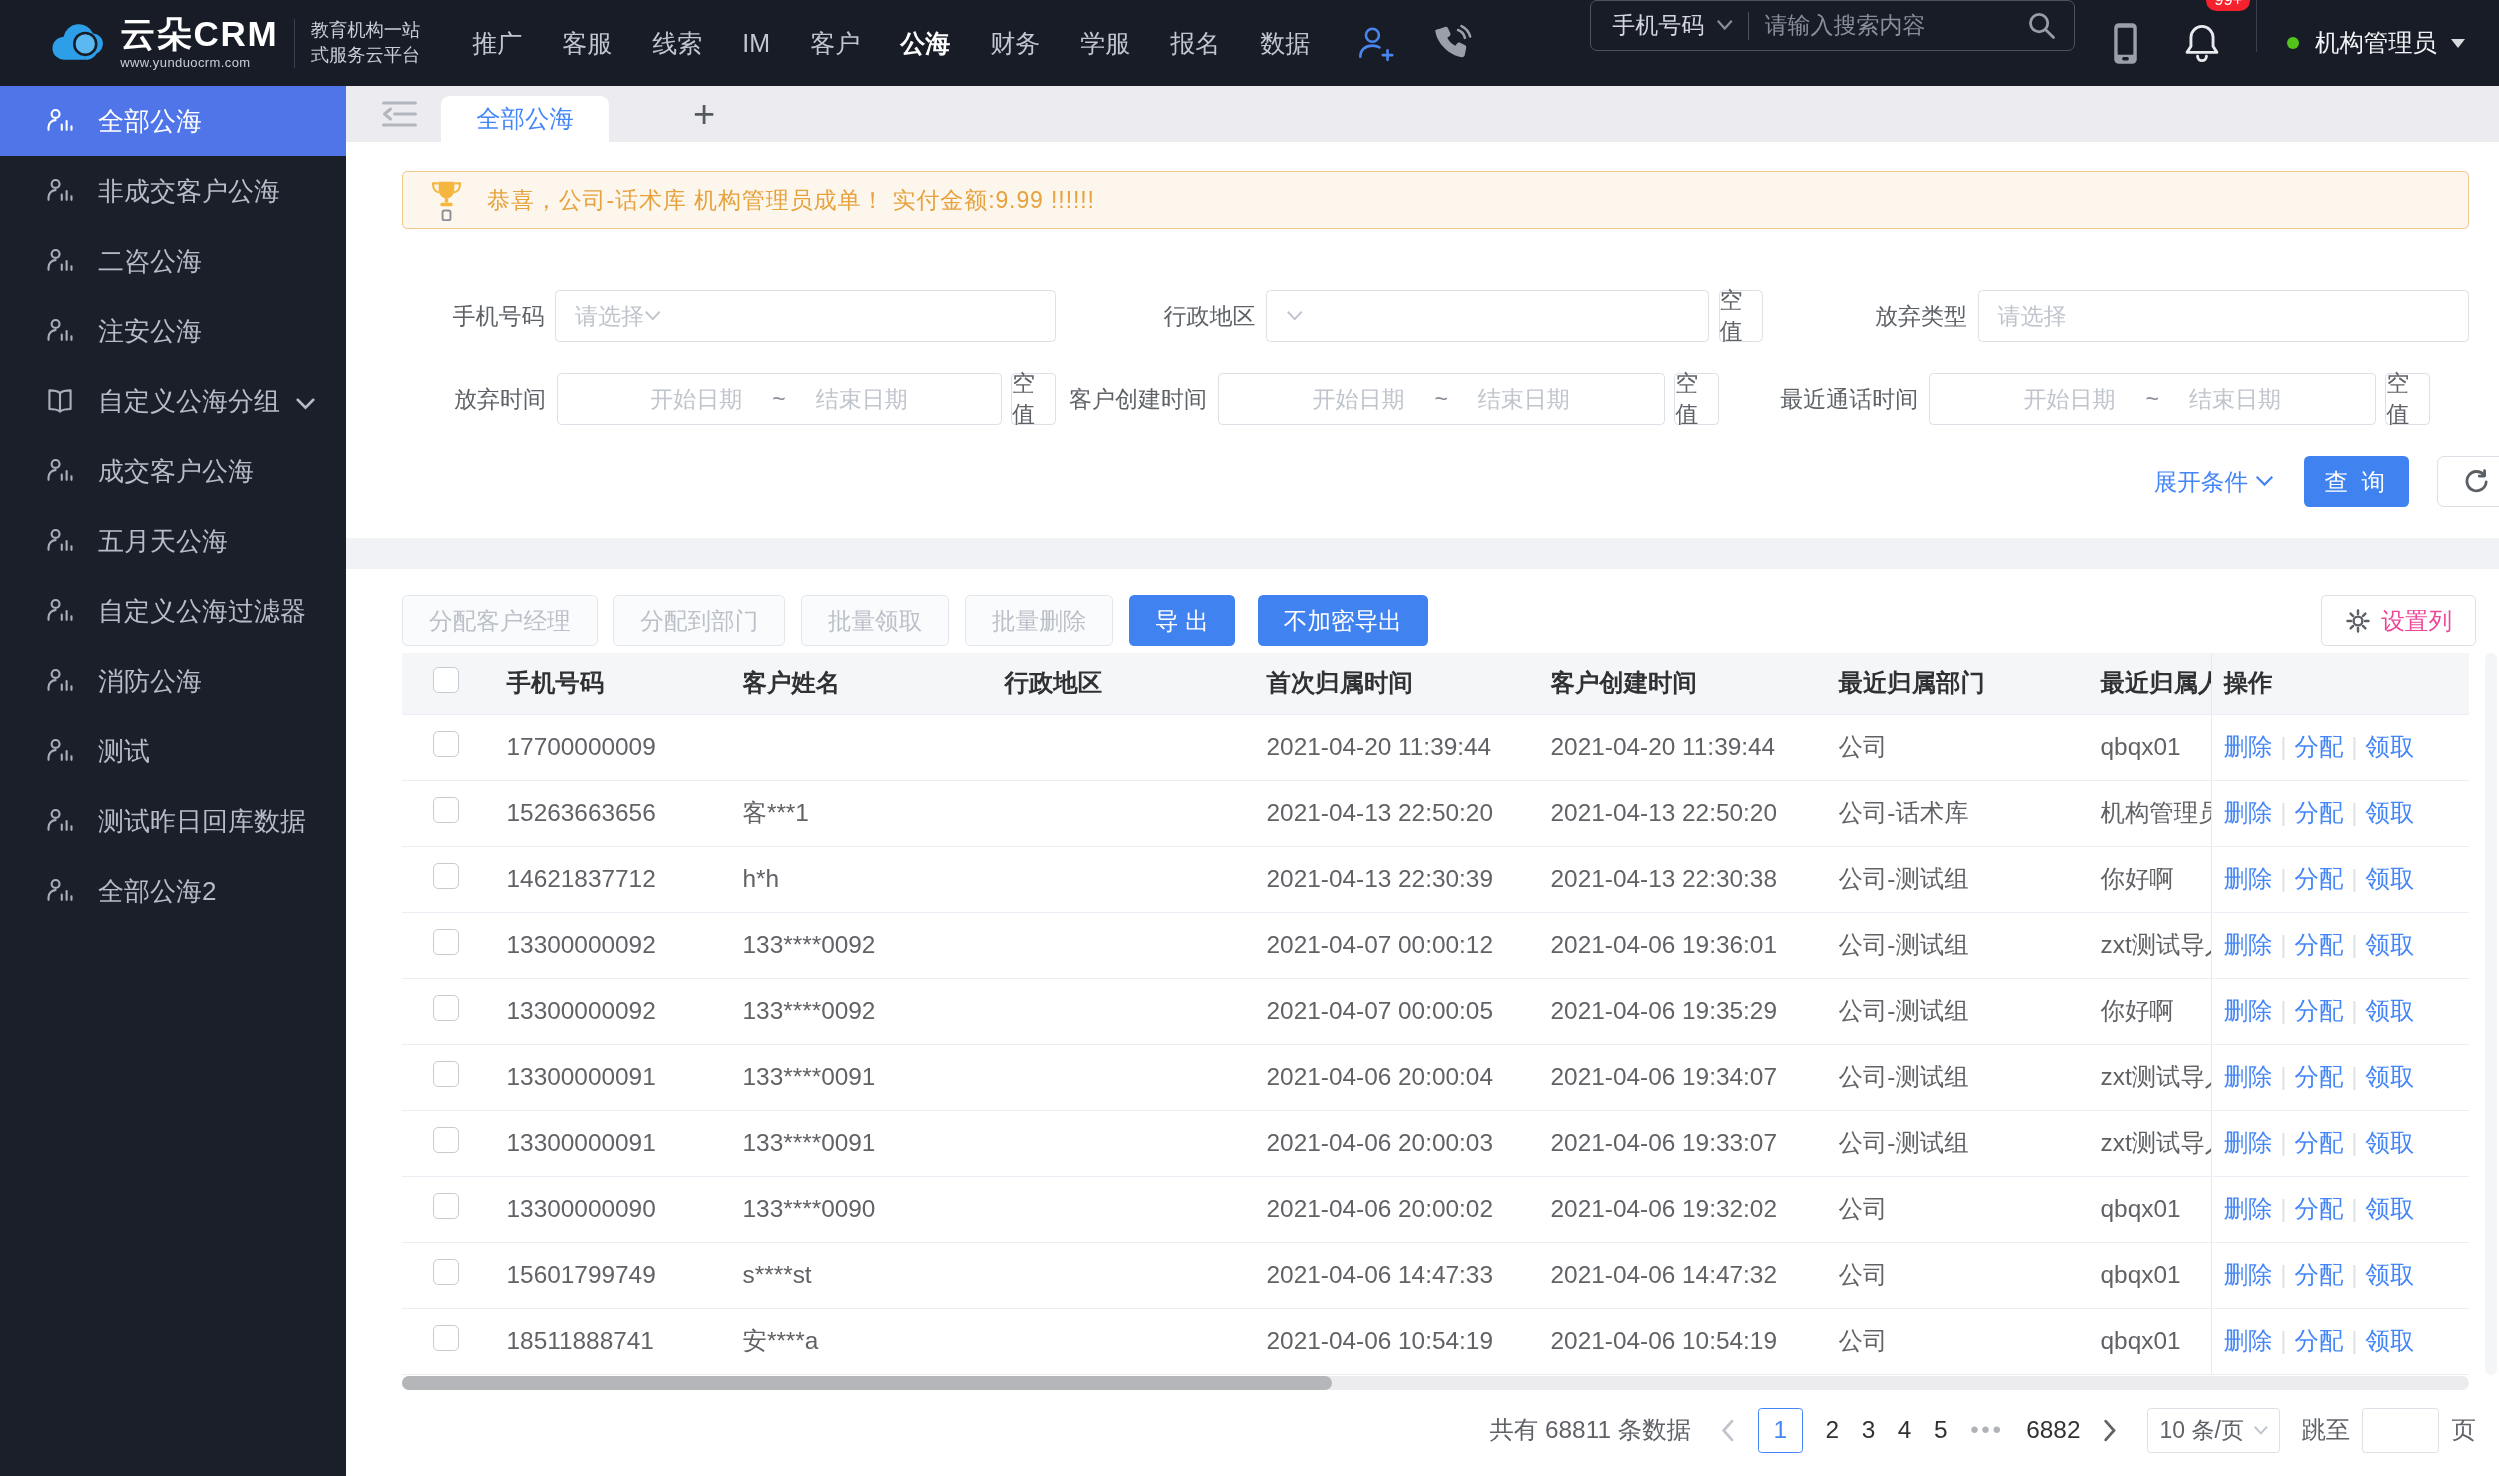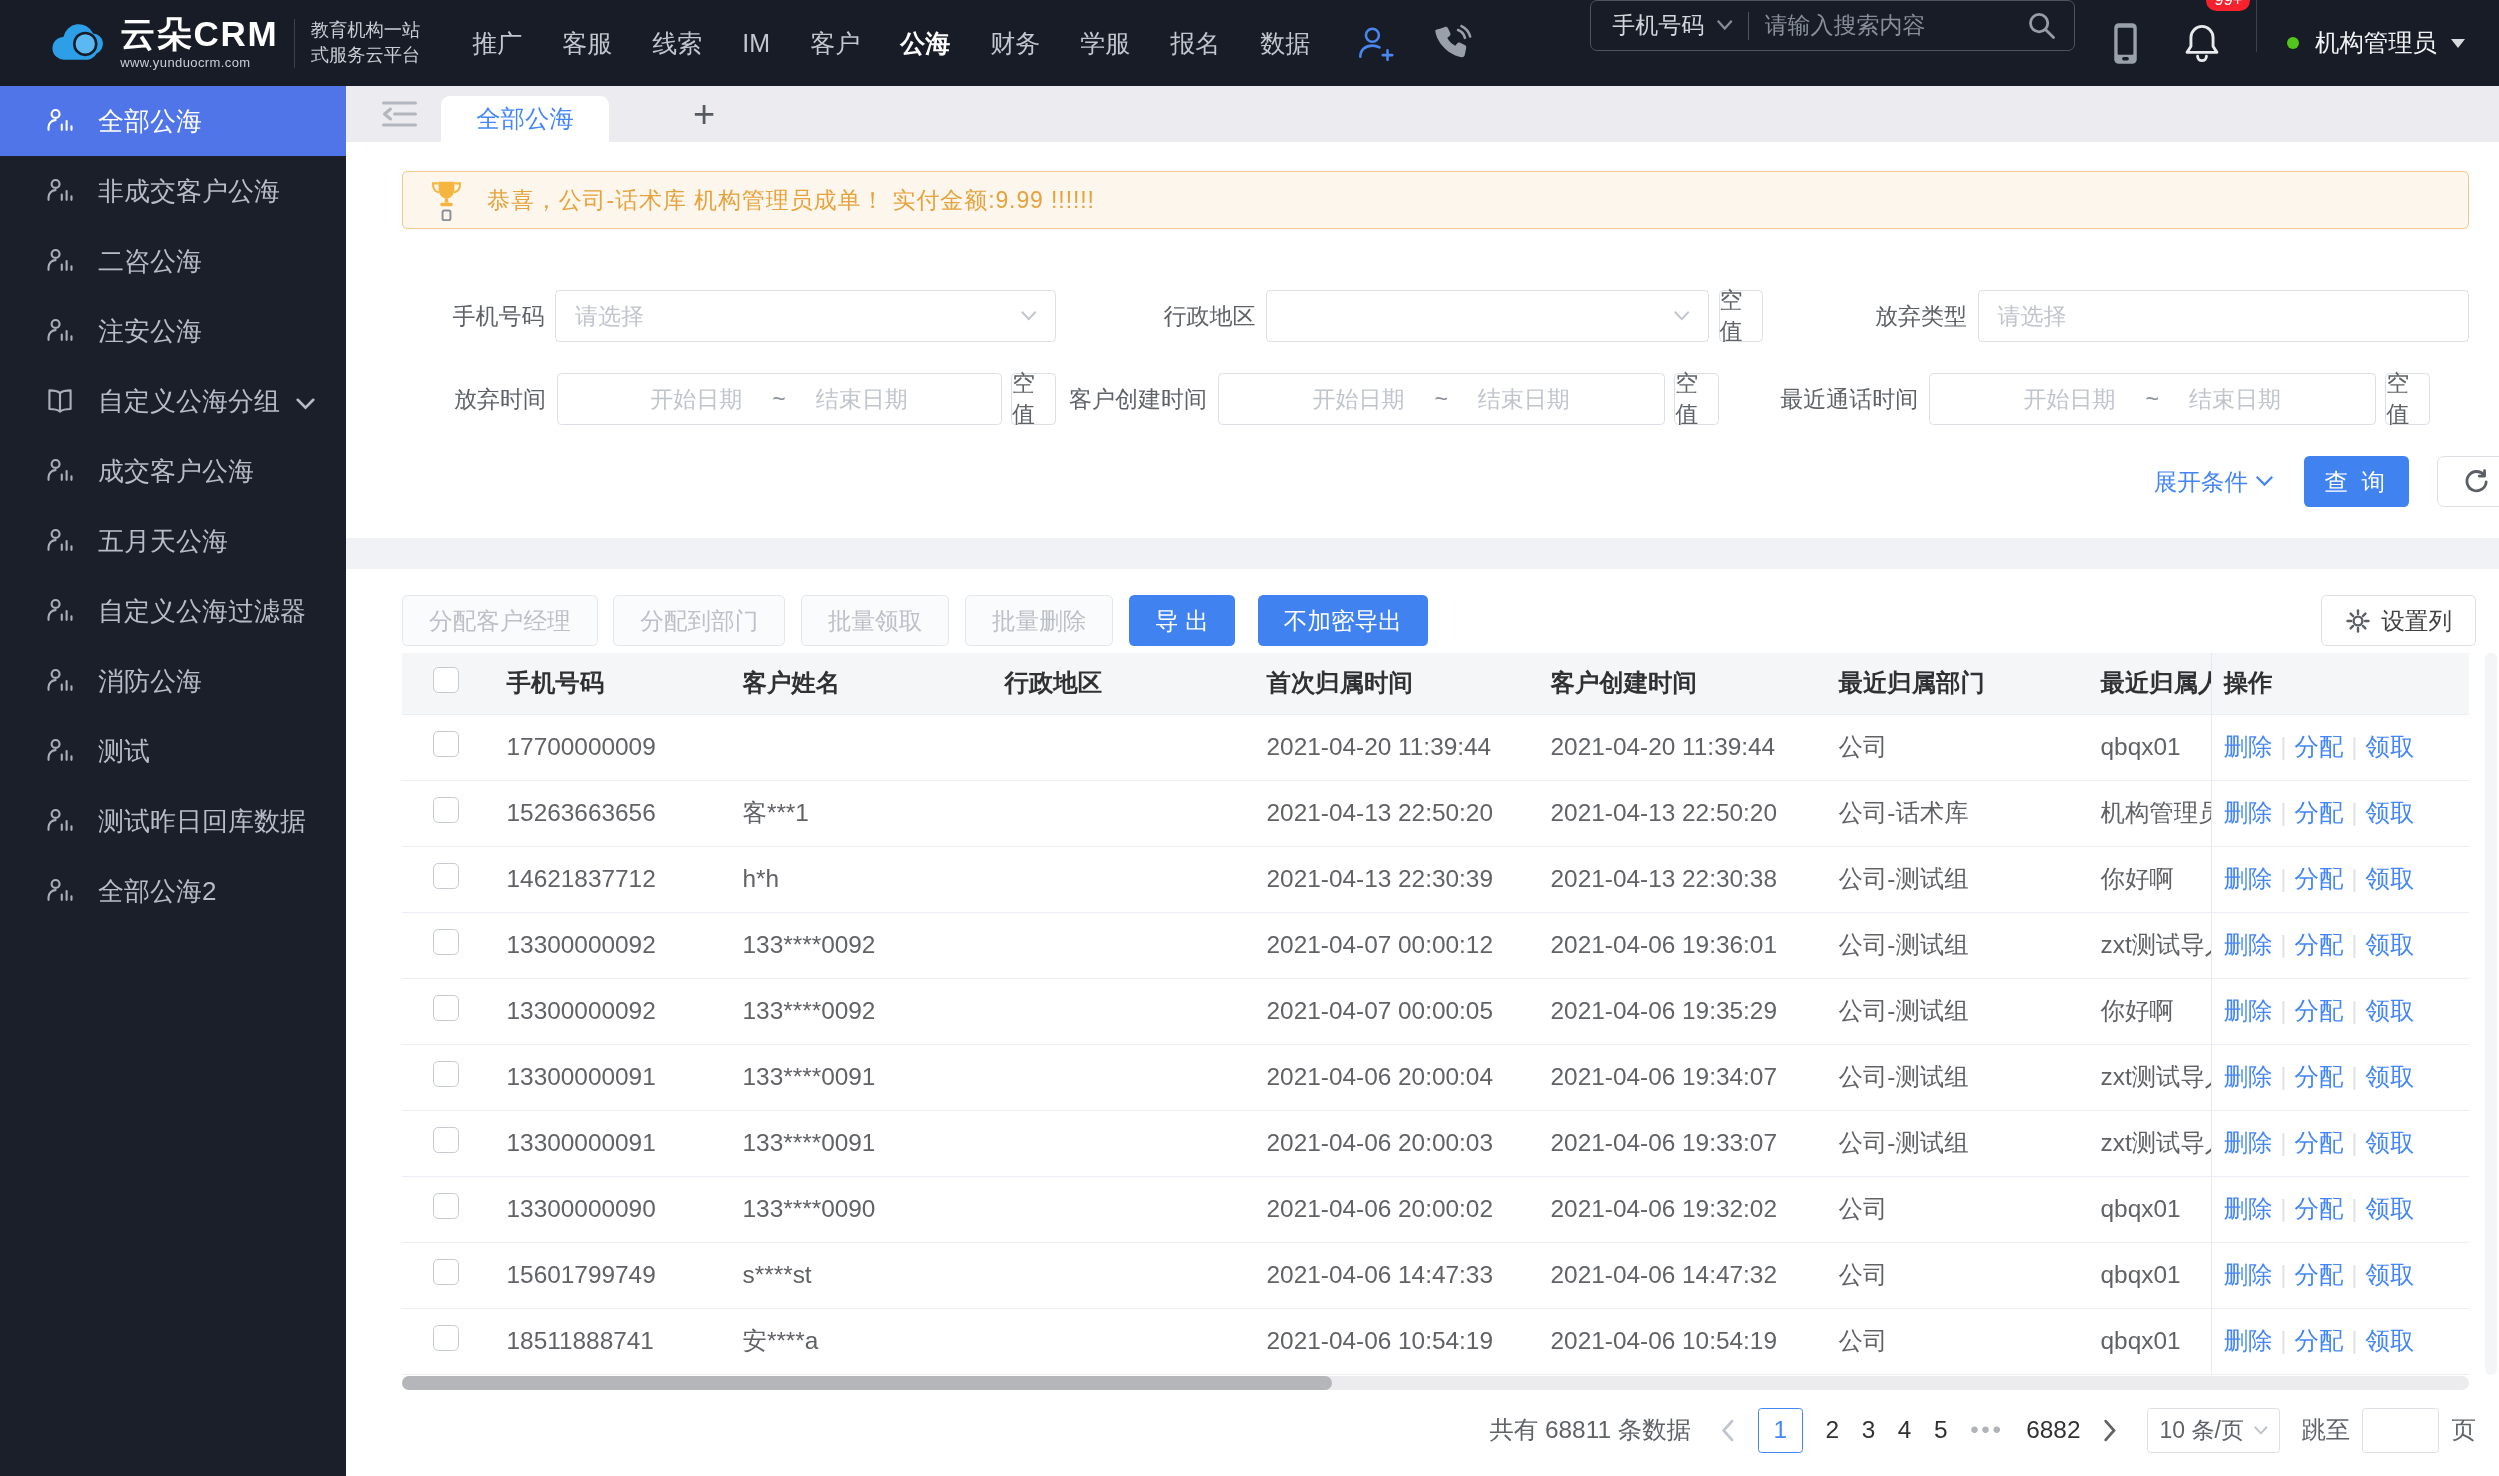--- a/index.html
+++ b/index.html
@@ -55,21 +55,21 @@
   .filter-card { background:#fff; padding:29px 31px 31px 56px; flex-shrink:0; }
   .alert { height:58px; border:0.9px solid #f0c78a; background:#fdf6ec; border-radius:5.2px;
     display:flex; align-items:center; padding-left:26px; margin-bottom:61px; }
   .alert-text { color:#e6a23c; font-size:23px; margin-left:23px; letter-spacing:0.9px; }
   .f-row { display:flex; align-items:center; height:52px; }
   .f-row + .f-row { margin-top:31px; }
   .f-label { font-size:23px; color:#5f6368; text-align:right; white-space:nowrap; }
   .w1 { width:144px; } .w2 { width:201px; } .w3 { width:206px; }
   .f-ctl { margin-left:10.5px; height:52px; border:0.9px solid #dcdfe6; border-radius:4.4px; background:#fff;
     display:flex; align-items:center; }
-  .sel { justify-content:space-between; padding:0 17.5px 0 19px; cursor:pointer; }
+  .sel { padding:0 17.5px 0 19px; cursor:pointer; }
   .ph { color:#c0c4cc; font-size:23px; }
   .drange { justify-content:center; gap:30px; cursor:pointer; }
   .empty-btn { margin-left:9.6px; width:45px; height:52px; border:0.9px solid #dcdfe6; border-radius:4.4px;
     background:#fff; color:#5f6368; font-size:23px; display:flex; align-items:center; justify-content:center; cursor:pointer; }
   .query-row { margin-top:31px; height:51px; display:flex; align-items:center; justify-content:flex-end; }
   .expand-link { color:#4486f7; font-size:23.6px; display:flex; align-items:center; gap:7px; cursor:pointer; }
   .btn { border:none; border-radius:5.2px; font-size:23.6px; cursor:pointer; font-family:inherit; }
   .btn-primary { background:#4082f0; color:#fff; }
   .query-btn { width:105px; height:51px; margin-left:30px; letter-spacing:3.5px; }
   .refresh-btn { width:77px; height:51px; margin-left:28px; margin-right:-45px; background:#fff;
@@ -77,21 +77,21 @@
 
   .gap-band { height:31px; flex-shrink:0; }
 
   
   .table-card { background:#fff; flex:1; padding:26px 24px 0 56px; display:flex; flex-direction:column; }
   .toolbar { display:flex; align-items:center; height:51px; flex-shrink:0; }
   .t-btn { height:51px; padding:0 26px; background:#fafbfc; border:0.9px solid #e3e6eb; border-radius:5.2px;
     color:#bcc0c8; font-size:23.6px; margin-right:15.7px; cursor:not-allowed; font-family:inherit; }
   .t-btn.primary { background:#4082f0; border:none; color:#fff; margin-right:23px; cursor:pointer; }
   .set-col-btn { margin-left:auto; height:51px; padding:0 23px; background:#fff; border:0.9px solid #dcdfe6;
-    border-radius:5.2px; color:#404040; font-size:23.6px; display:flex; align-items:center; gap:10.5px; cursor:pointer; font-family:inherit; }
+    border-radius:5.2px; color:#ec4899; font-size:23.6px; display:flex; align-items:center; gap:10.5px; cursor:pointer; font-family:inherit; }
 
   .table-wrap { position:relative; margin-top:7px; }
   table { border-collapse:collapse; table-layout:fixed; width:2067px; }
   th { height:61px; background:#f5f6f8; color:#303133; font-size:24.4px; font-weight:600; text-align:left;
     padding-left:17.5px; border-bottom:0.9px solid #ebeef5; white-space:nowrap; overflow:hidden; }
   td { height:66px; color:#606266; font-size:24.4px; padding-left:17.5px; border-bottom:0.9px solid #ebeef5;
     white-space:nowrap; overflow:hidden; background:#fff; }
   th.c-check, td.c-check { padding-left:31px; }
   th.col-op, td.col-op { border-left:0.9px solid #e6e9ef; padding-left:12.2px; }
   .chk { width:26px; height:26px; border:1.7px solid #c6cad1; border-radius:5.2px; background:#fff; display:inline-block; cursor:pointer; }

